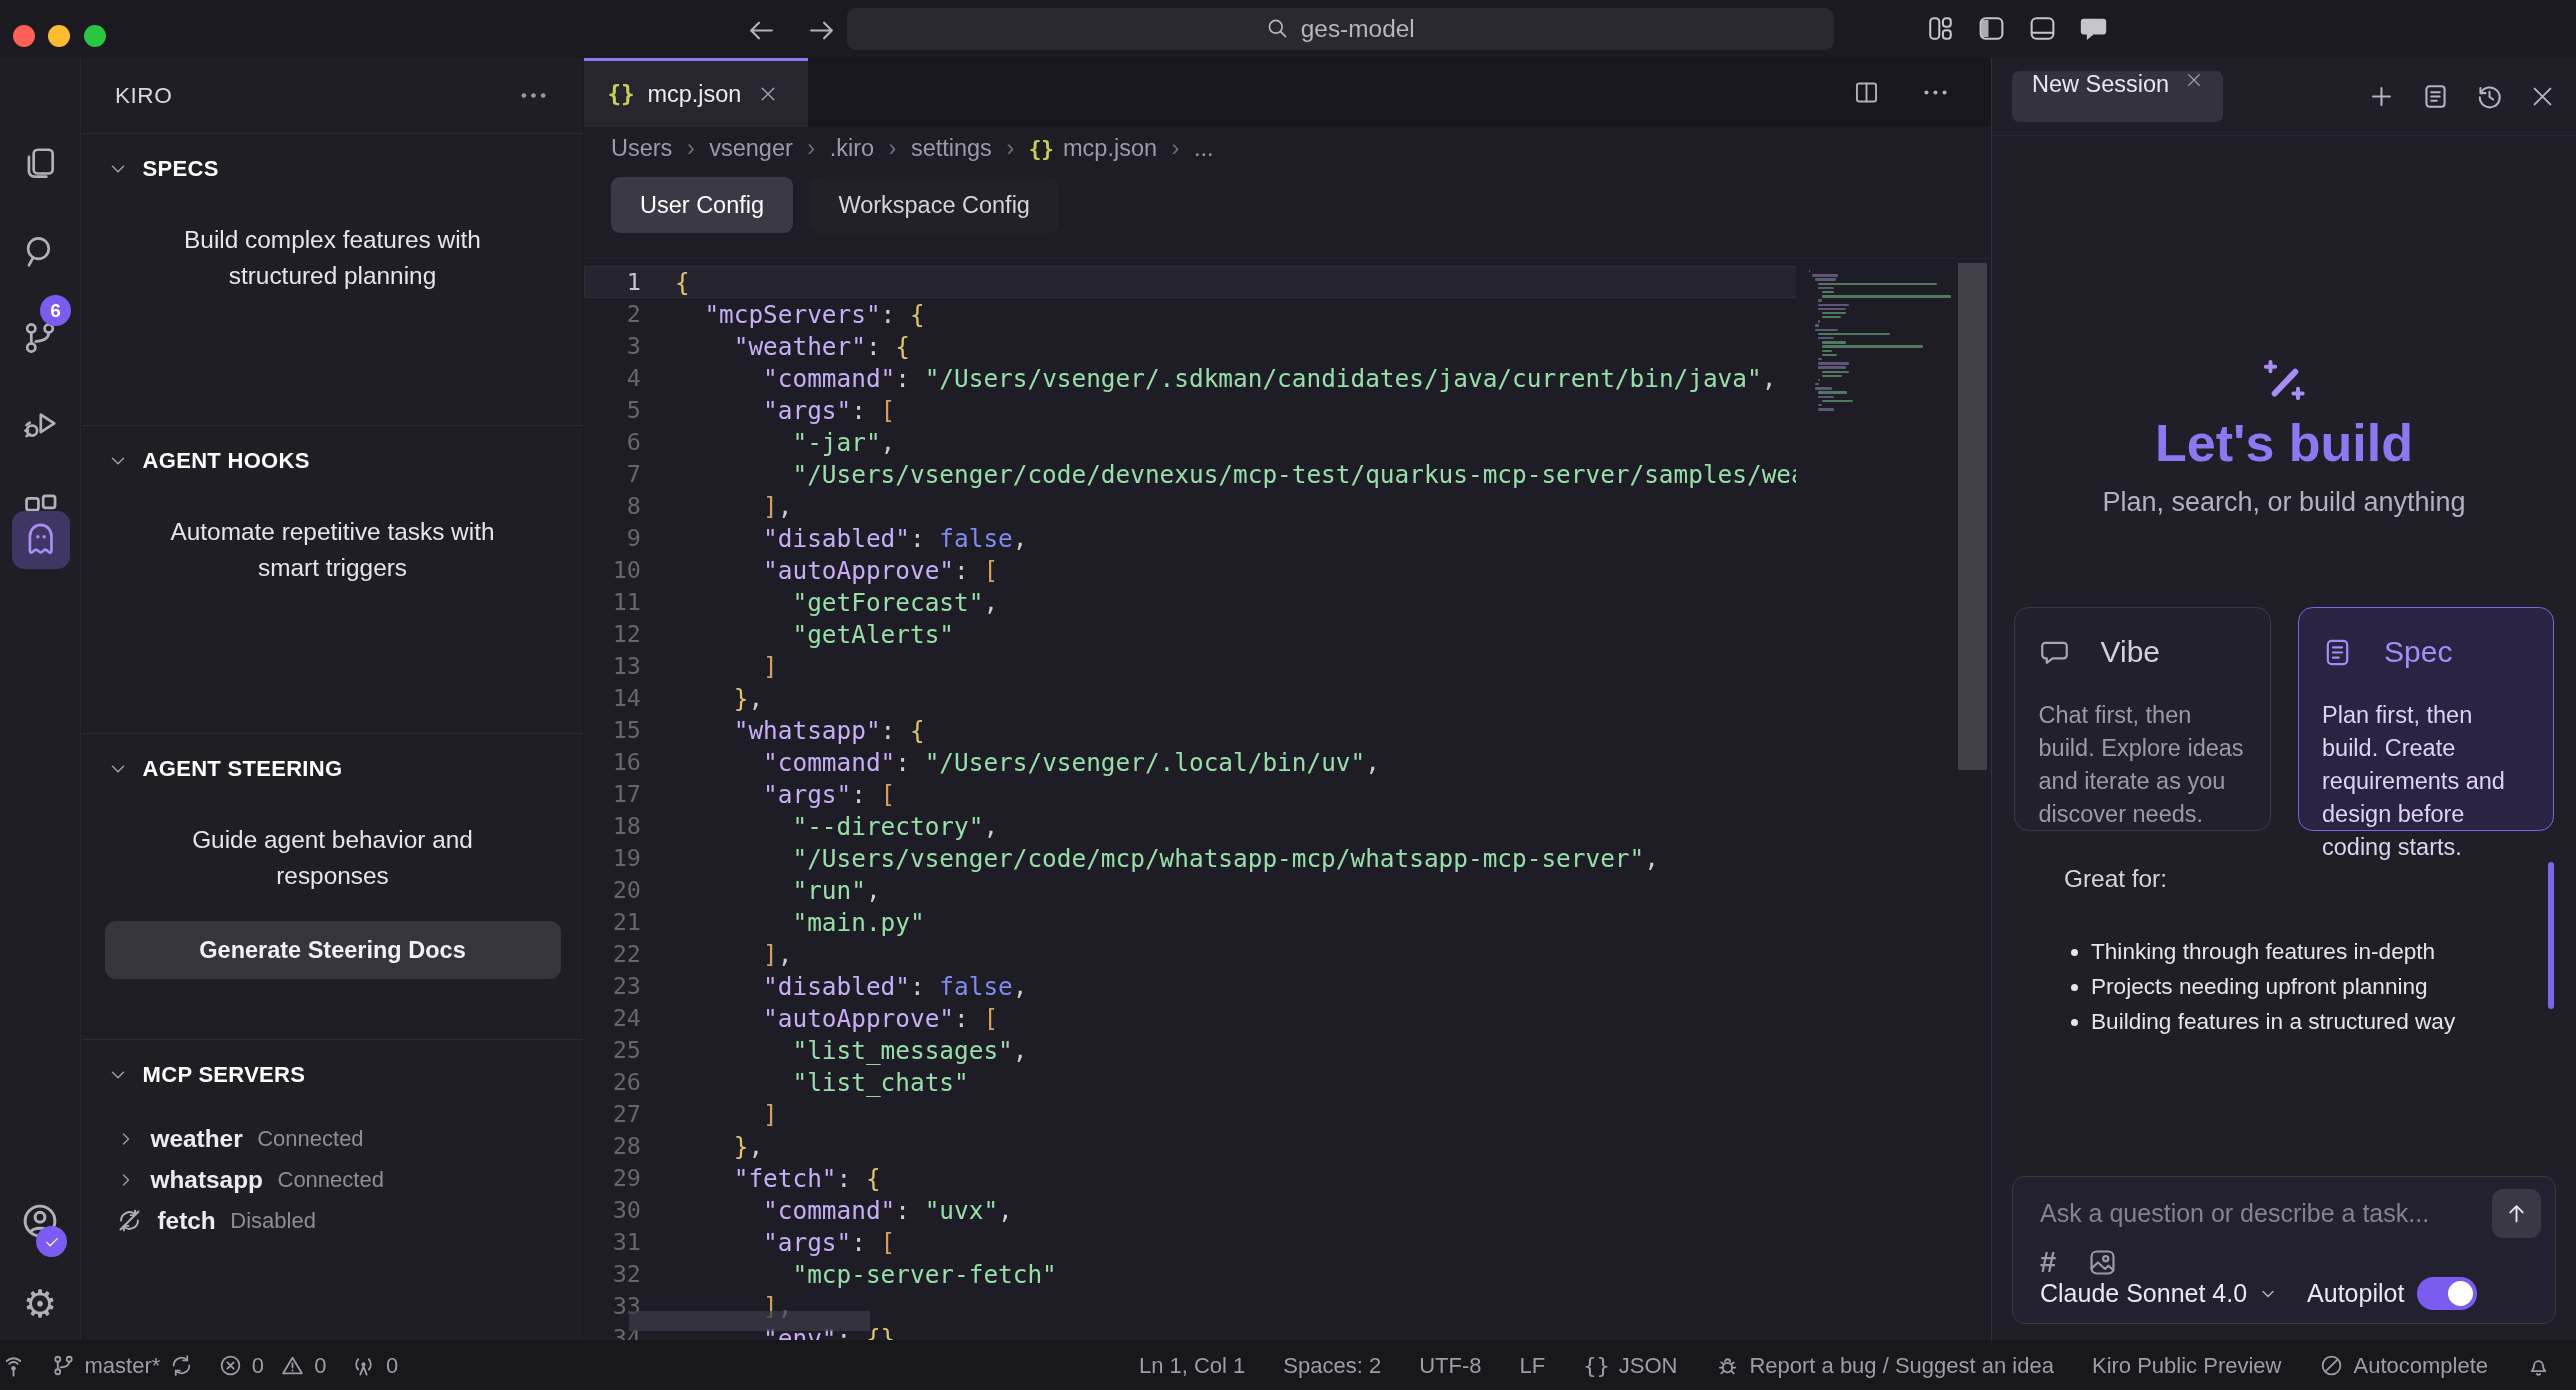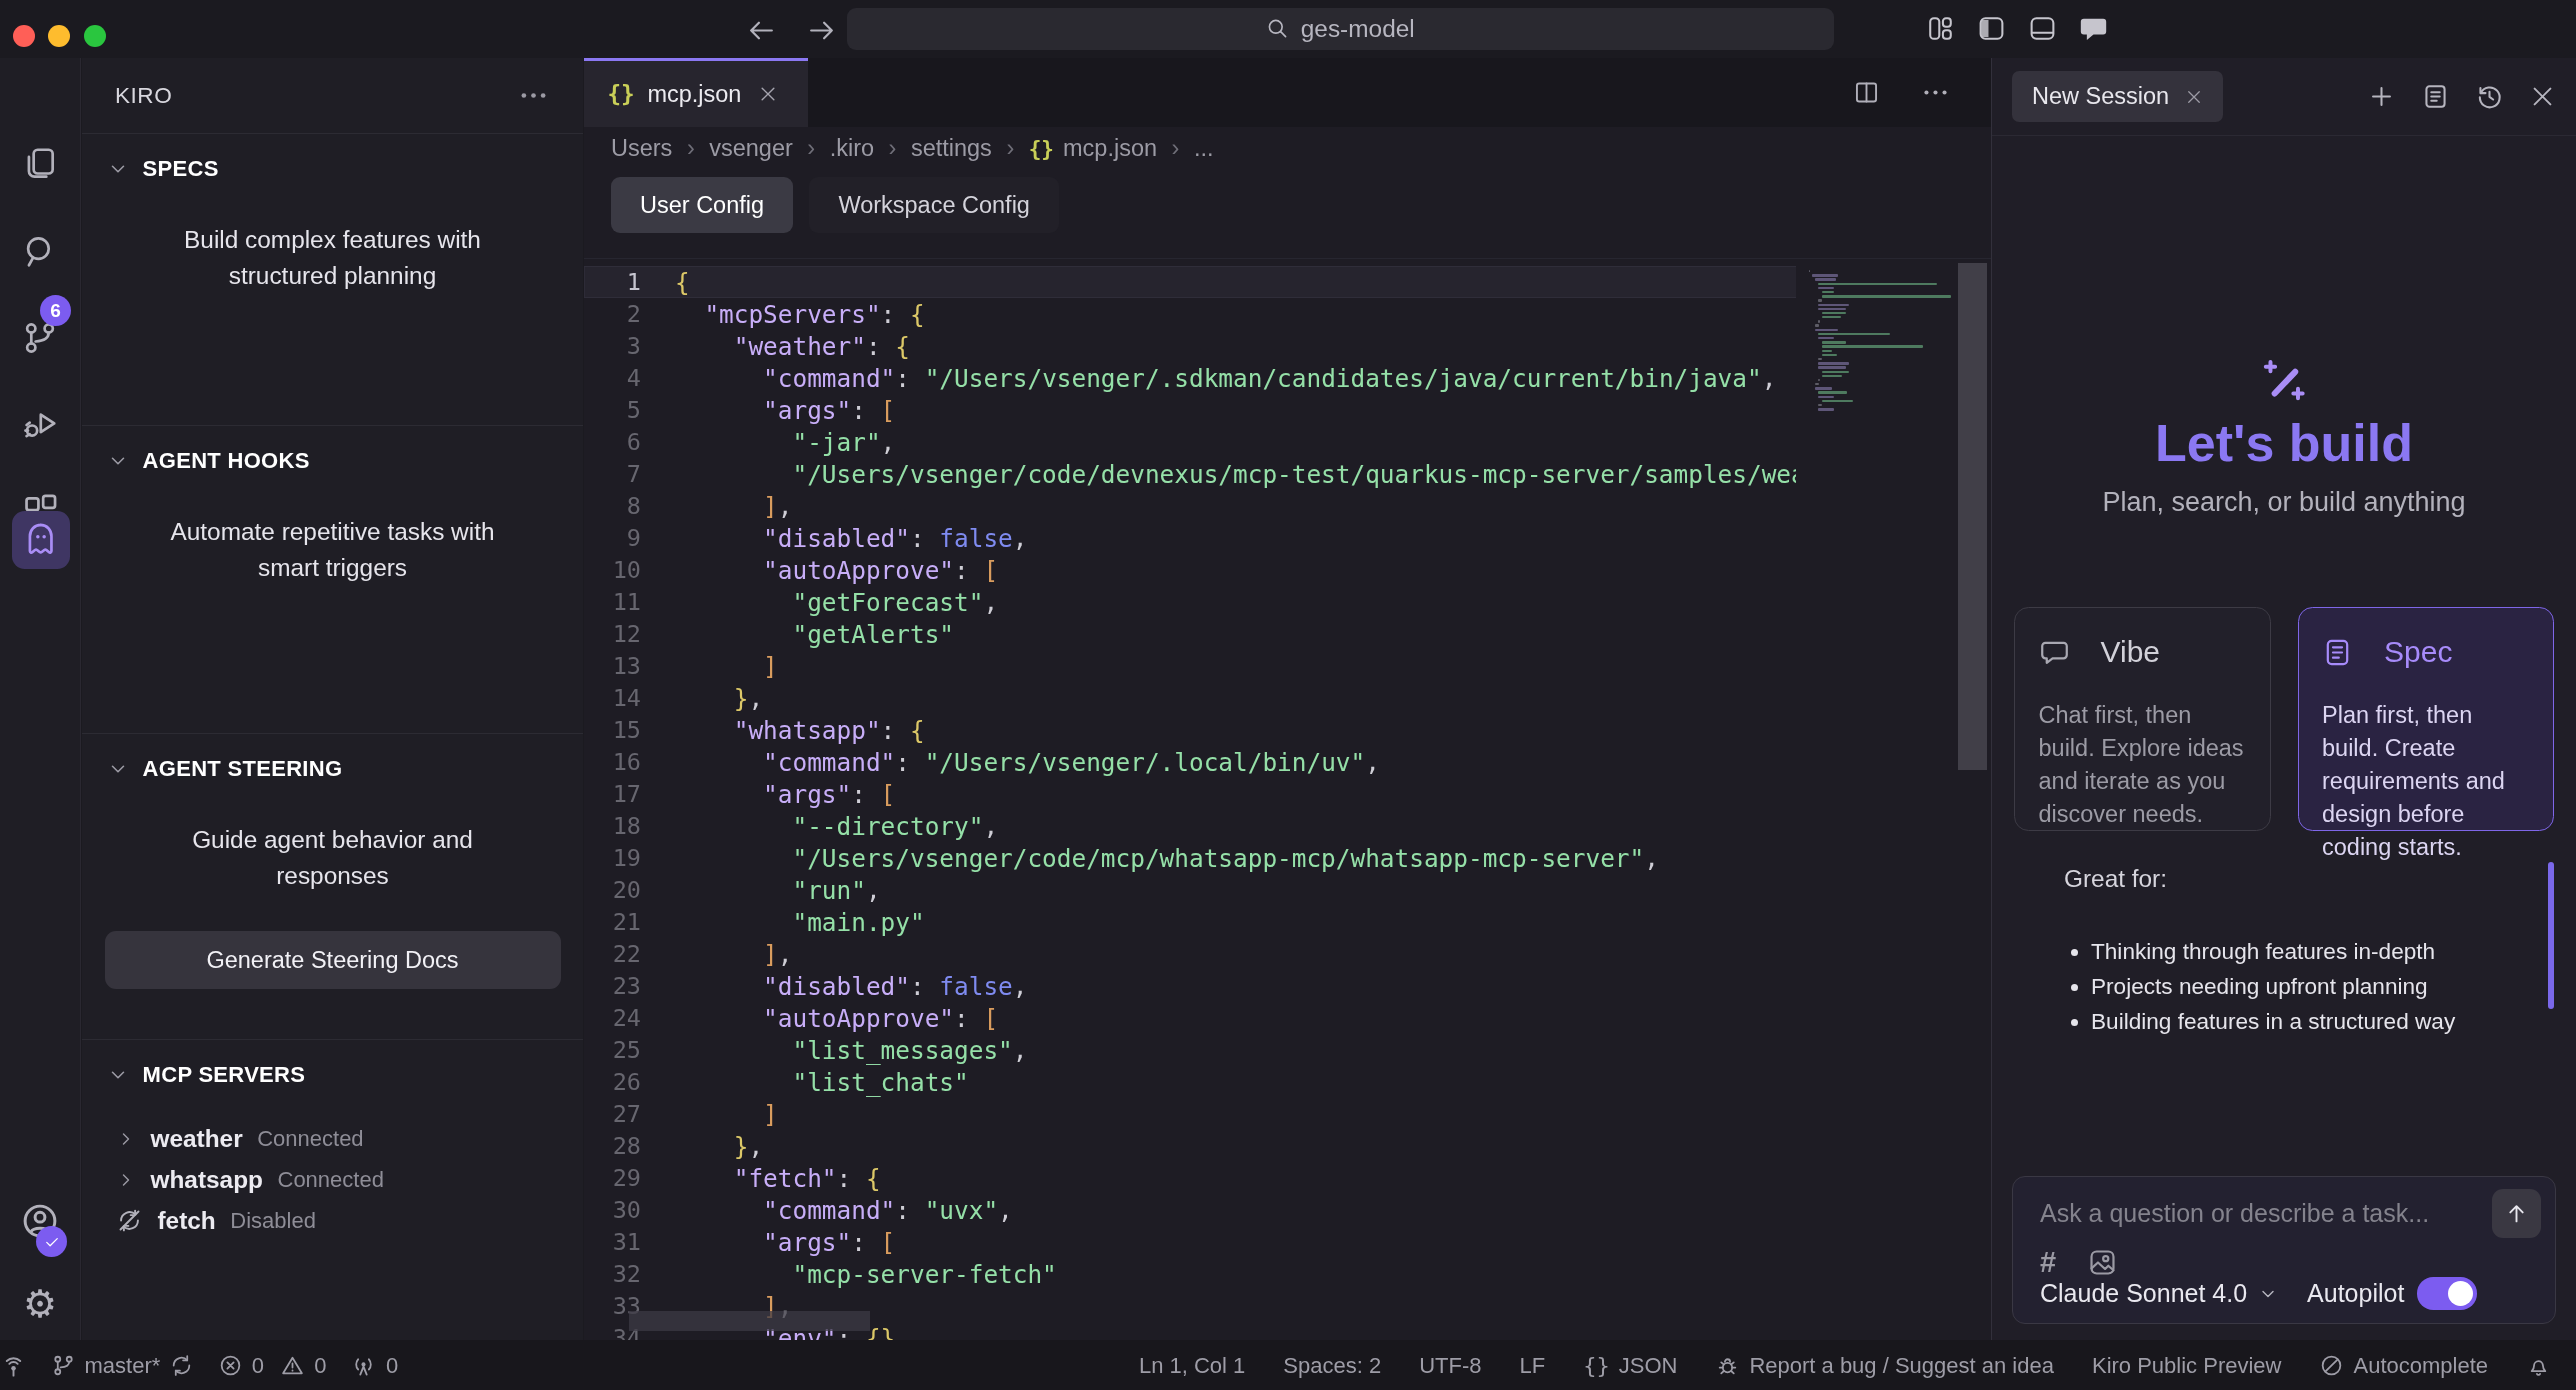--- a/index.html
+++ b/index.html
@@ -35,22 +35,22 @@
 
   
   .sidebar{position:absolute;left:82px;top:58px;width:501px;height:1282px;background:var(--panel-bg)}
   .sb-header{height:75px;display:flex;align-items:center;padding:0 33px}
   .sb-title{color:#d8d7de;font-size:22.6px;letter-spacing:0.5px}
   .sb-more{margin-left:auto;color:#9b9aa4}
   .sb-section{position:absolute;left:0;right:0;border-top:0.9px solid #2c2b33}
   .sb-sec-head{display:flex;align-items:center;gap:13.6px;padding:22px 0 0 25px;color:#fff;font-weight:700;font-size:22px;letter-spacing:0.3px}
   .sb-sec-head .chev{color:#9d9ca6}
   .sb-body{margin-top:40px;padding:0 60px;text-align:center;color:#e6e5ec;font-size:24.4px;line-height:36px}
-  .sb-btn{margin:37px auto 0;width:456px;height:58px;background:#36343d;border-radius:11px;color:#f2f1f6;
-    font-size:23.5px;font-weight:400;display:flex;align-items:center;justify-content:center}
+  .sb-btn{margin:27px auto 0;width:456px;height:58px;background:#36343d;border-radius:11px;color:#f2f1f6;
+    font-size:23.5px;font-weight:700;display:flex;align-items:center;justify-content:center}
   .srv-list{margin-top:30px}
   .srv-row{display:flex;align-items:center;height:41px;padding-left:34px;gap:14.5px}
   .srv-row .chev{color:#9a99a3}
   .srv-name{color:#ecebf1;font-size:24.4px;font-weight:600}
   .srv-status{color:#8e8d97;font-size:22px}
   .srv-off{color:#b2b1bb}
 
   
   .editor{position:absolute;left:584px;top:58px;width:1407px;height:1282px;background:var(--editor-bg)}
   .tabstrip{position:absolute;top:0;left:0;right:0;height:69px;background:var(--strip-bg);display:flex;align-items:center}
@@ -77,21 +77,21 @@
   .tok-brace{color:#dcc868}.tok-brk{color:#d99c5e}
   .minimap{position:absolute;top:0;right:38px;width:157px;bottom:0;background:var(--editor-bg);padding:11px 0 0 12.7px;z-index:3}
   .mm-bar{height:2.4px;margin-bottom:1.8px;border-radius:0.9px}
   .vscroll{position:absolute;top:0;right:0;width:38px;bottom:0;background:var(--editor-bg);z-index:3}
   .vthumb{position:absolute;top:3.6px;left:4.5px;right:4.5px;height:507px;background:#413f48}
   .hscroll{position:absolute;left:45px;bottom:9px;width:241px;height:20px;background:#3c3a44;opacity:.75;z-index:2}
 
   
   .chat{position:absolute;left:1991px;top:58px;width:585px;height:1282px;background:var(--chat-bg);border-left:0.9px solid #32303b}
   .chat-header{height:78px;display:flex;align-items:center;padding:0 20px;border-bottom:0.9px solid #2b2933}
-  .session-pill{display:flex;align-items:center;gap:16.3px;background:#34323c;border-radius:7.2px;height:51px;padding:0 20px;
+  .session-pill{display:flex;align-items:flex-start;gap:16.3px;background:#34323c;border-radius:7.2px;height:51px;padding:0 20px;
     color:#e8e7ed;font-size:23.5px}
   .session-pill .x{color:#9d9ca6}
   .chat-hicons{margin-left:auto;display:flex;gap:25px;align-items:center;color:#b6b5bf}
   .wand{position:absolute;top:297px;left:0;right:0;display:flex;justify-content:center;color:#a98df6}
   .chat-title{position:absolute;top:355px;width:100%;text-align:center;font-size:52px;font-weight:700;color:var(--accent)}
   .chat-sub{position:absolute;top:429px;width:100%;text-align:center;font-size:27px;color:#b3b2bc}
   .cards{position:absolute;top:549px;left:22px;right:22px;display:flex;gap:27px}
   .card{flex:1;height:224px;border-radius:14.5px;padding:27px 23.5px}
   .card.vibe{background:#22202a;border:1.8px solid #3d3b45}
   .card.spec{background:#2a2342;border:1.8px solid #7e66e8}

